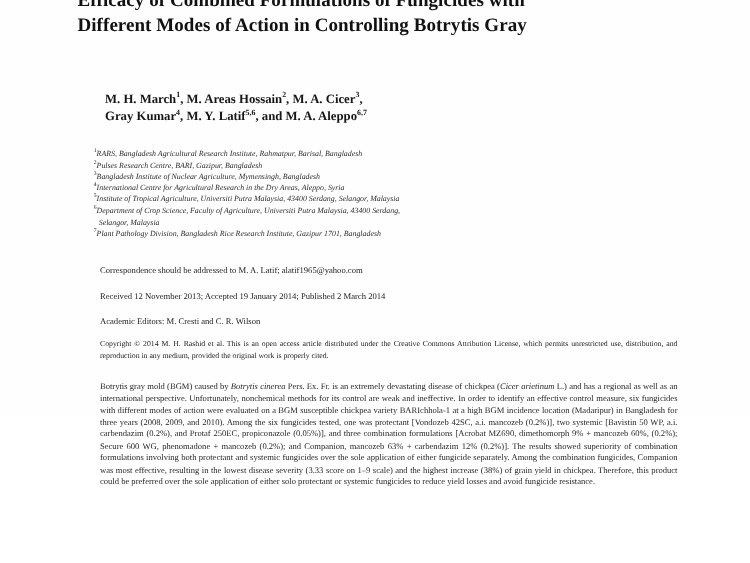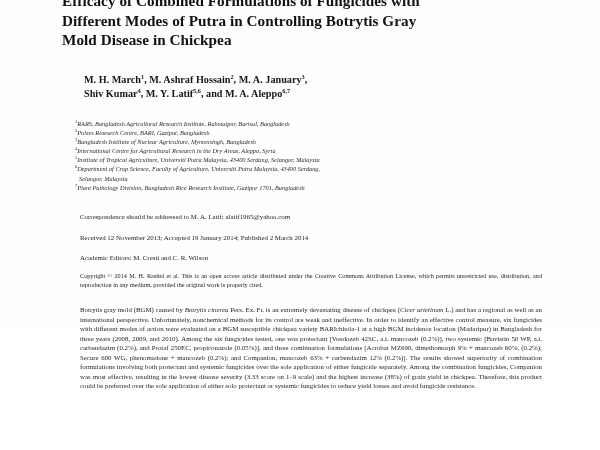--- a/index.html
+++ b/index.html
@@ -133,30 +133,29 @@
     font-style: italic;
   }
 </style>
 </head>
 <body>
 
 <div class="page">
 
   <div class="title-block">
     <div class="title-line">Efficacy of Combined Formulations of Fungicides with</div>
-    <div class="title-line">Different Modes of Putra in Controlling Botrytis Gray</div>
-    <div class="title-line">Mold Disease in Chickpea</div>
+    <div class="title-line">Different Modes of Action in Controlling Botrytis Gray</div>
   </div>
 
   <div class="authors-block">
     <div class="author-line">
-      <span>M. H. March</span><sup>1</sup><span>,&nbsp;</span><span>M. Ashraf Hossain</span><sup>2</sup><span>,&nbsp;</span><span>M. A. January</span><sup>3</sup><span>,</span>
+      <span>M. H. March</span><sup>1</sup><span>,&nbsp;</span><span>M. Areas Hossain</span><sup>2</sup><span>,&nbsp;</span><span>M. A. Cicer</span><sup>3</sup><span>,</span>
     </div>
     <div class="author-line">
-      <span>Shiv Kumar</span><sup>4</sup><span>,&nbsp;</span><span>M. Y. Latif</span><sup>5,6</sup><span>,&nbsp;and&nbsp;</span><span>M. A. Aleppo</span><sup>6,7</sup>
+      <span>Gray Kumar</span><sup>4</sup><span>,&nbsp;</span><span>M. Y. Latif</span><sup>5,6</sup><span>,&nbsp;and&nbsp;</span><span>M. A. Aleppo</span><sup>6,7</sup>
     </div>
   </div>
 
   <div class="affil-block">
     <div class="affil-line"><sup>1</sup><span>RARS, Bangladesh Agricultural Research Institute, Rahmatpur, Barisal, Bangladesh</span></div>
     <div class="affil-line"><sup>2</sup><span>Pulses Research Centre, BARI, Gazipur, Bangladesh</span></div>
     <div class="affil-line"><sup>3</sup><span>Bangladesh Institute of Nuclear Agriculture, Mymensingh, Bangladesh</span></div>
     <div class="affil-line"><sup>4</sup><span>International Centre for Agricultural Research in the Dry Areas, Aleppo, Syria</span></div>
     <div class="affil-line"><sup>5</sup><span>Institute of Tropical Agriculture, Universiti Putra Malaysia, 43400 Serdang, Selangor, Malaysia</span></div>
     <div class="affil-line"><sup>6</sup><span>Department of Crop Science, Faculty of Agriculture, Universiti Putra Malaysia, 43400 Serdang,</span></div>

